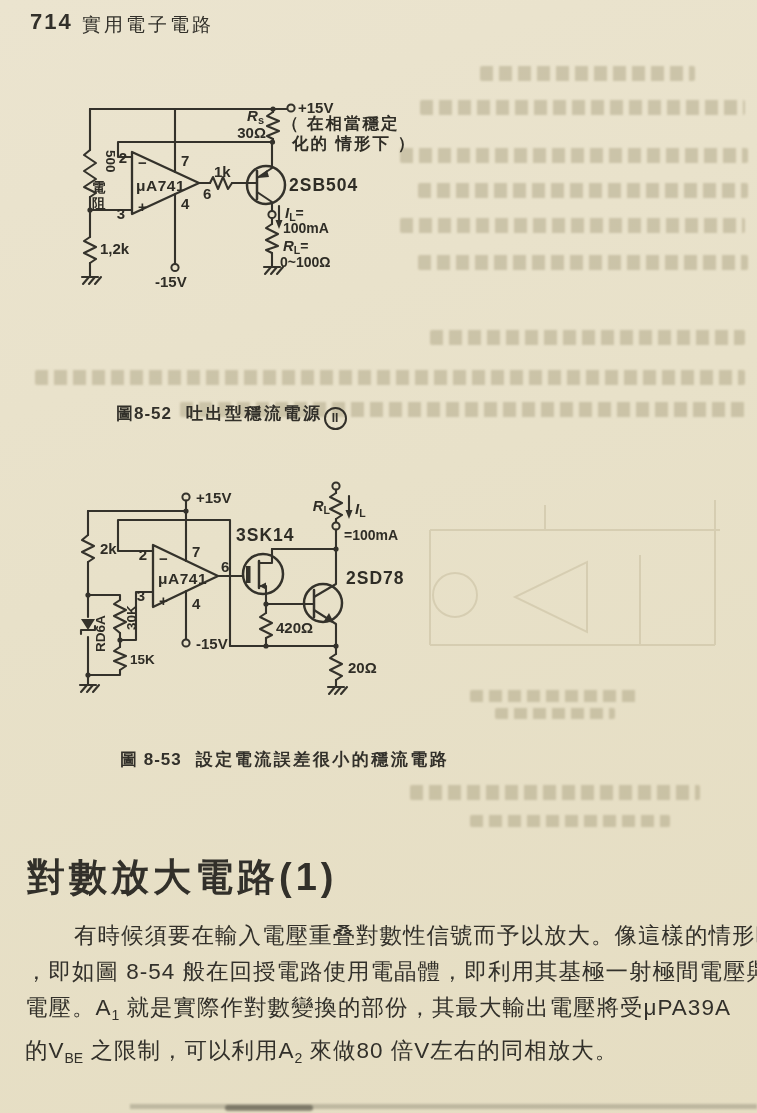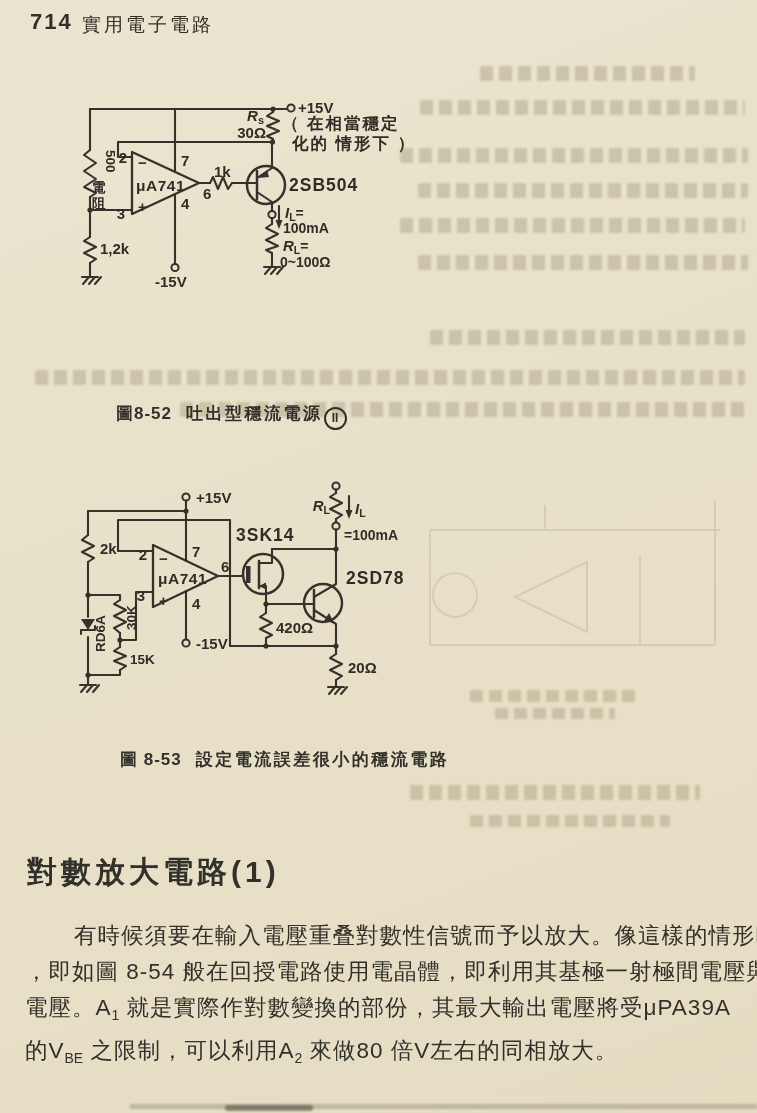--- a/index.html
+++ b/index.html
@@ -36,21 +36,21 @@
   .cjk{font-size:16.5px;font-weight:bold;letter-spacing:2px;}
   .rot{font-size:13.5px;font-weight:bold;}
   
   .caption{position:absolute;font-size:17px;font-weight:bold;letter-spacing:1px;white-space:nowrap;}
   .cap-title{margin-left:14px;letter-spacing:2.5px;}
   .badge{
     display:inline-block;width:19px;height:19px;margin-left:1px;vertical-align:-3px;
     border:2px solid #32302a;border-radius:50%;
     text-align:center;line-height:18px;font-size:12px;font-weight:bold;letter-spacing:0;
   }
-  .section-title{position:absolute;left:27px;top:852px;font-size:30px;font-weight:bold;letter-spacing:4px;}
+  .section-title{position:absolute;left:27px;top:852px;font-size:38px;font-weight:bold;letter-spacing:4px;}
   .paragraph{position:absolute;left:25px;top:918px;width:718px;font-size:22.5px;line-height:36px;letter-spacing:1px;}
   .body-line{white-space:nowrap;}
   .body-line:first-child{text-indent:49px;}
   .sub{font-size:14px;vertical-align:-5px;letter-spacing:0;}
   .wide{letter-spacing:5px;}
   
   .bottom-band{position:absolute;left:130px;top:1104px;width:627px;height:5px;
     background:rgba(100,95,78,.30);filter:blur(1px);}
   .bottom-smudge{position:absolute;left:225px;top:1105px;width:88px;height:6px;border-radius:3px;
     background:rgba(58,55,45,.5);filter:blur(.8px);}

